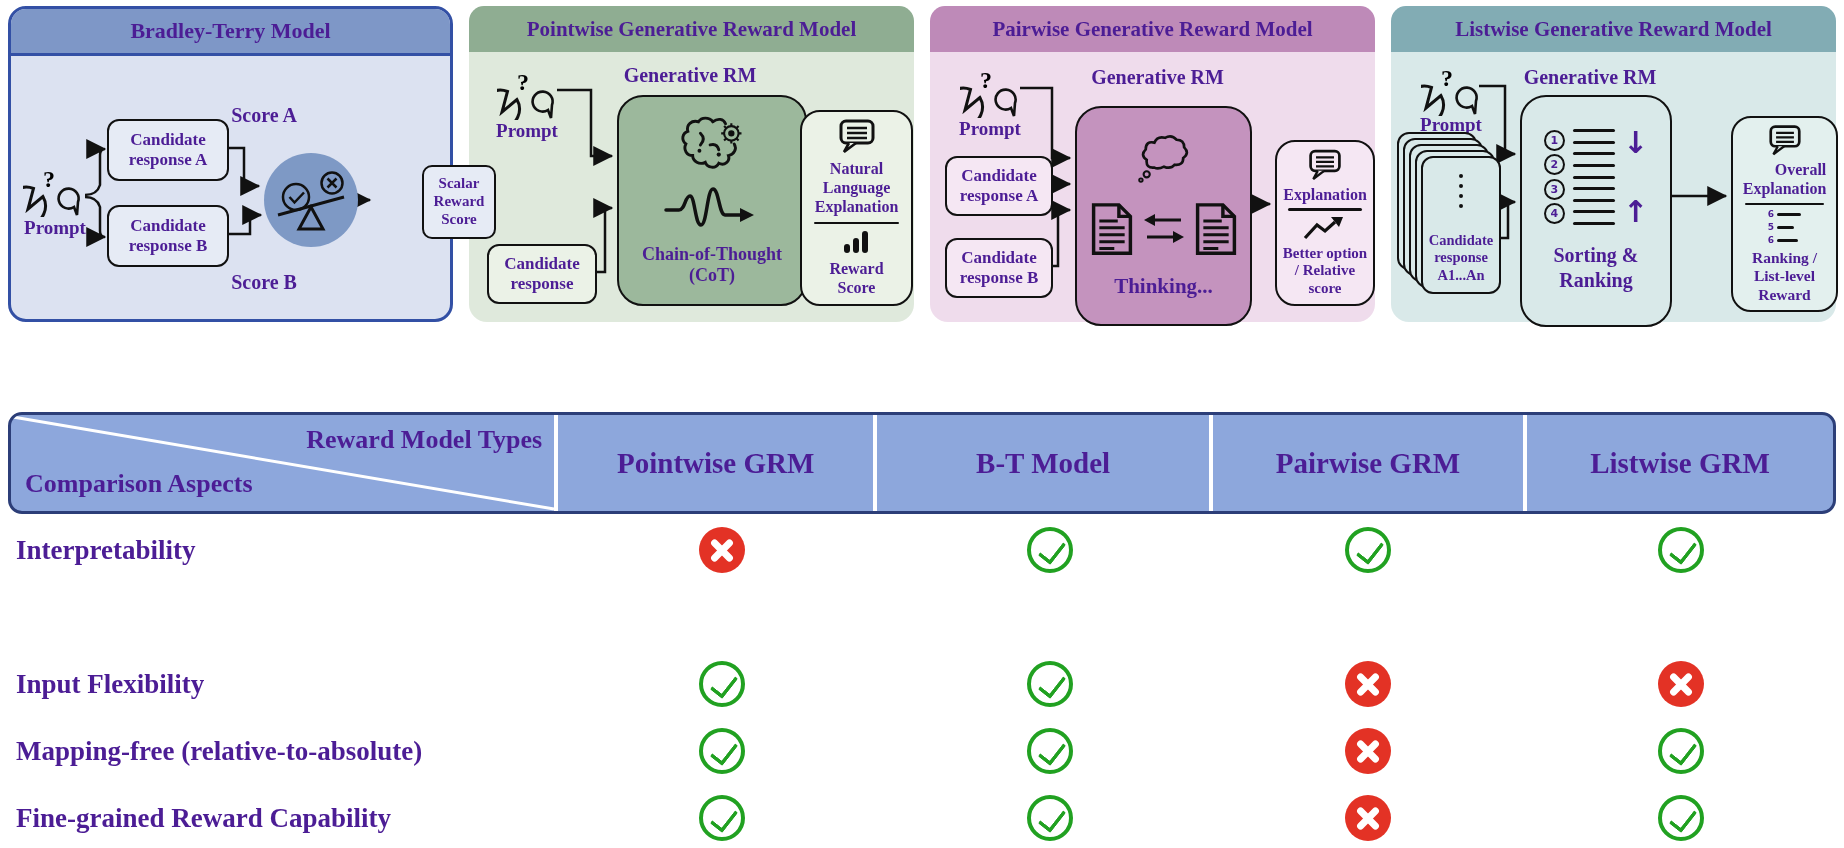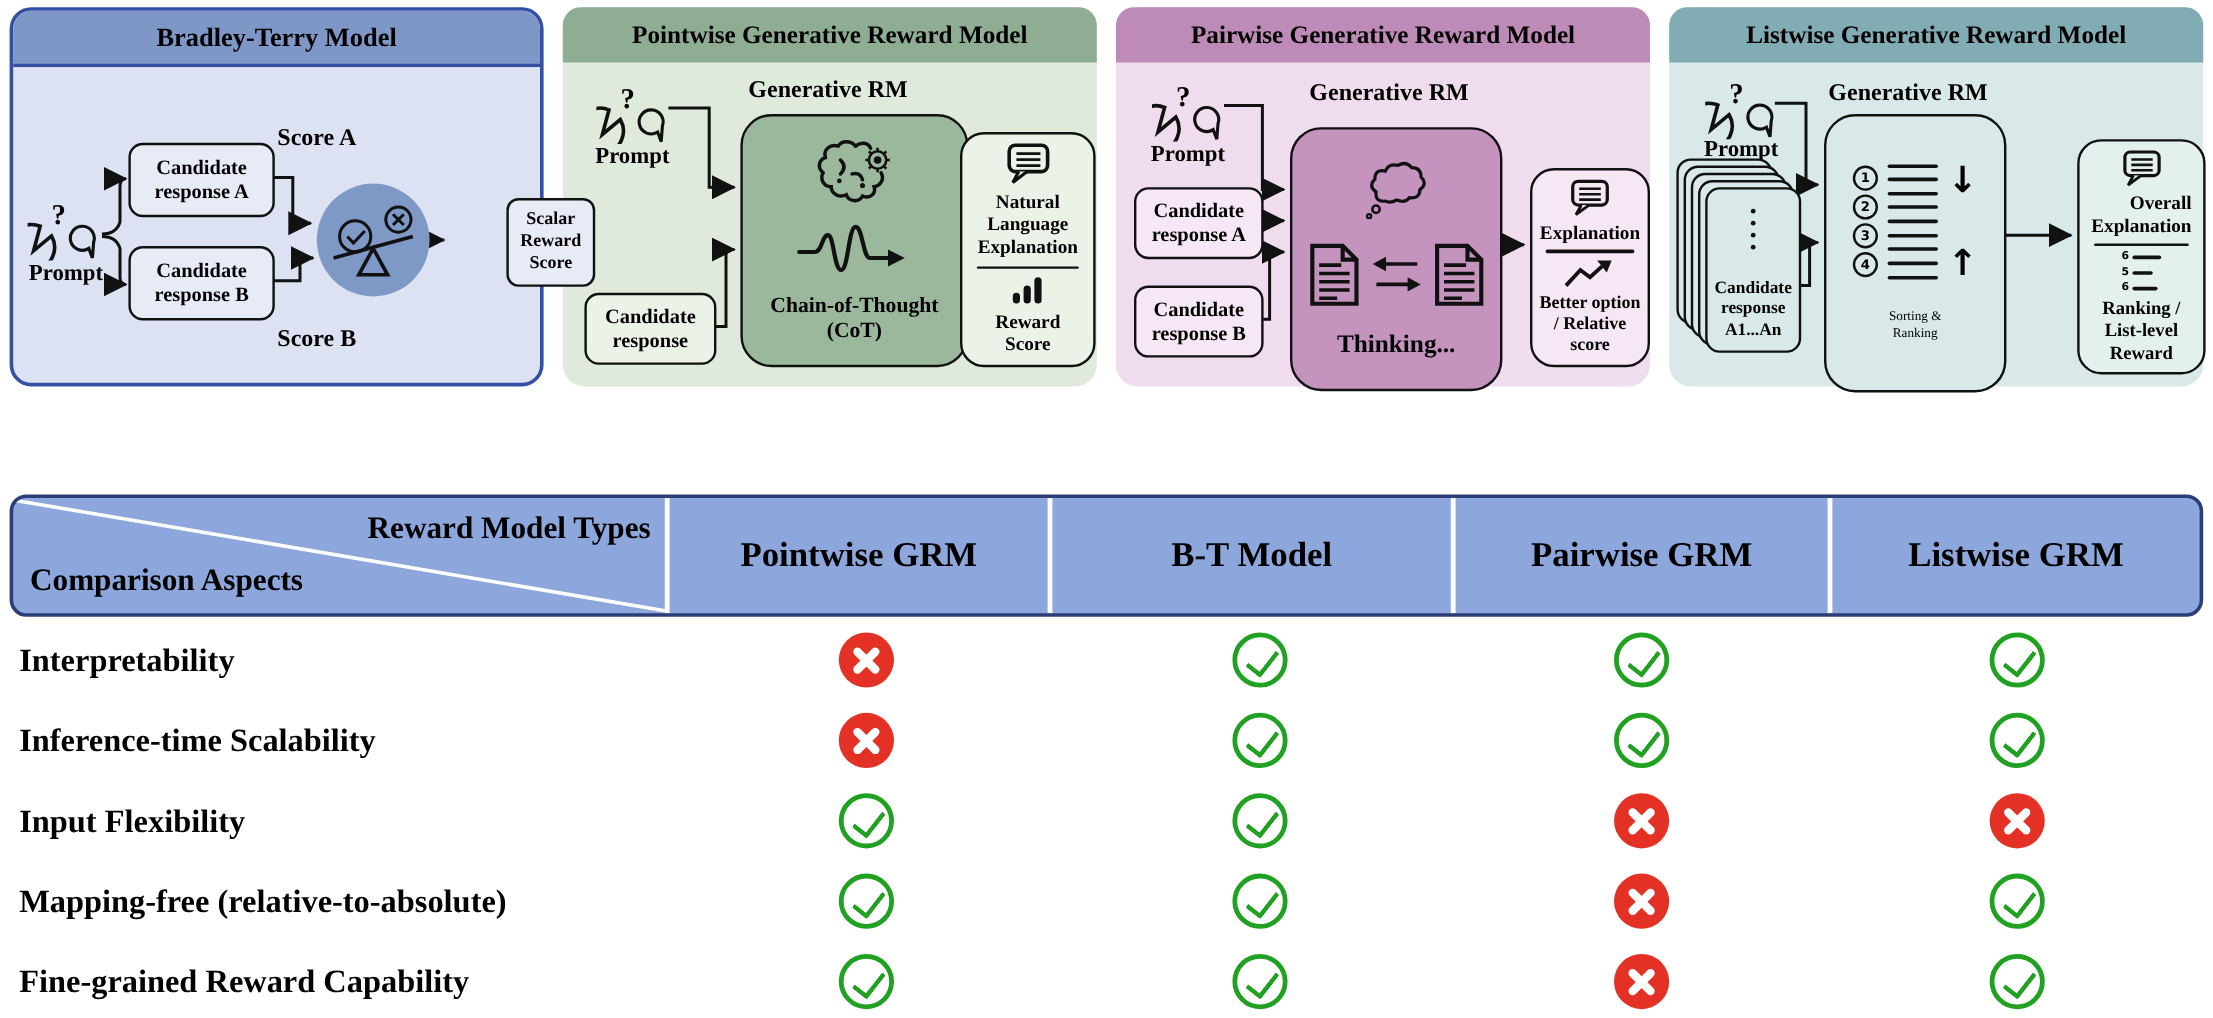--- a/index.html
+++ b/index.html
@@ -1,17 +1,17 @@
 <!DOCTYPE html>
 <html><head>
 <meta charset="utf-8">
 <style>
   html,body{margin:0;padding:0;background:#fff;}
   #page{position:relative;width:1844px;height:848px;background:#fff;overflow:hidden;
-        font-family:"Liberation Serif","DejaVu Serif",serif;color:#000000;}
+        font-family:"Liberation Serif","DejaVu Serif",serif;color:#4c1d95;}
   .pre{white-space:pre-line;}
   
   .panel{position:absolute;top:6px;width:445px;height:316px;border-radius:18px;background:var(--bod);box-sizing:border-box;}
   .ptitle{position:absolute;top:0;left:0;right:0;height:46px;background:var(--hdr);
           border-radius:15px 15px 0 0;display:flex;align-items:center;justify-content:center;
           font-size:22px;font-weight:700;z-index:2;}
   #panel-bt{left:8px;--hdr:#7E97C7;--bod:#DCE2F1;--out:#E6EBF5;border:3px solid #3350A5;}
   #panel-bt .ptitle{border-bottom:3px solid #3350A5;height:44px;}
   #panel-pointwise{left:469px;--hdr:#8FAD92;--bod:#DFE9DC;--core:#9CB89C;--out:#EBF2E7;}
   #panel-pairwise{left:930px;--hdr:#BE8AB8;--bod:#EFDCEC;--core:#C493BE;--out:#F5E7F3;}
@@ -316,21 +316,21 @@
           <i class="sline"></i>
             <i class="sline"></i>
             <i class="sline"></i>
             <i class="sline"></i>
         </div>
         <div class="sarrows">
           <span>↓</span>
           <span>↑</span>
         </div>
       </div>
-      <div class="pre" style="font-size:11px;font-weight:400;line-height:1.25;">Sorting &amp;
+      <div class="pre" style="font-size:20px;font-weight:700;line-height:1.25;">Sorting &amp;
 Ranking</div>
     </div>
     <div class="outbx" style="left:340px;top:110px;width:97px;height:180px;gap:4px;">
       <svg width="36" height="34" viewBox="0 0 40 37">
         <rect x="4" y="3" width="32" height="22" rx="5" stroke="#111" stroke-width="3" fill="none"></rect>
         <path d="M12 25 L7 34 L19 25" fill="var(--out)" stroke="#111" stroke-width="2.6"></path>
         <path d="M10 10 h20 M10 15 h20 M10 20 h20" stroke="#111" stroke-width="2.4"></path>
       </svg>
       <div class="pre" style="font-size:16px;line-height:1.18;text-align:right;">Overall
 Explanation</div>
@@ -377,35 +377,20 @@
     <div class="mcell">
         <span class="mark mark-yes"></span>
       </div>
     <div class="mcell">
         <span class="mark mark-yes"></span>
       </div>
     <div class="mcell">
         <span class="mark mark-yes"></span>
       </div>
   </div>
-  <div class="trow" style="top:584px;">
-    <div class="rlabel">Inference-time Scalability</div>
-    <div class="mcell">
-        <span class="mark mark-no"></span>
-      </div>
-    <div class="mcell">
-        <span class="mark mark-yes"></span>
-      </div>
-    <div class="mcell">
-        <span class="mark mark-yes"></span>
-      </div>
-    <div class="mcell">
-        <span class="mark mark-yes"></span>
-      </div>
-  </div>
   <div class="trow" style="top:651px;">
     <div class="rlabel">Input Flexibility</div>
     <div class="mcell">
         <span class="mark mark-yes"></span>
       </div>
     <div class="mcell">
         <span class="mark mark-yes"></span>
       </div>
     <div class="mcell">
         <span class="mark mark-no"></span>

